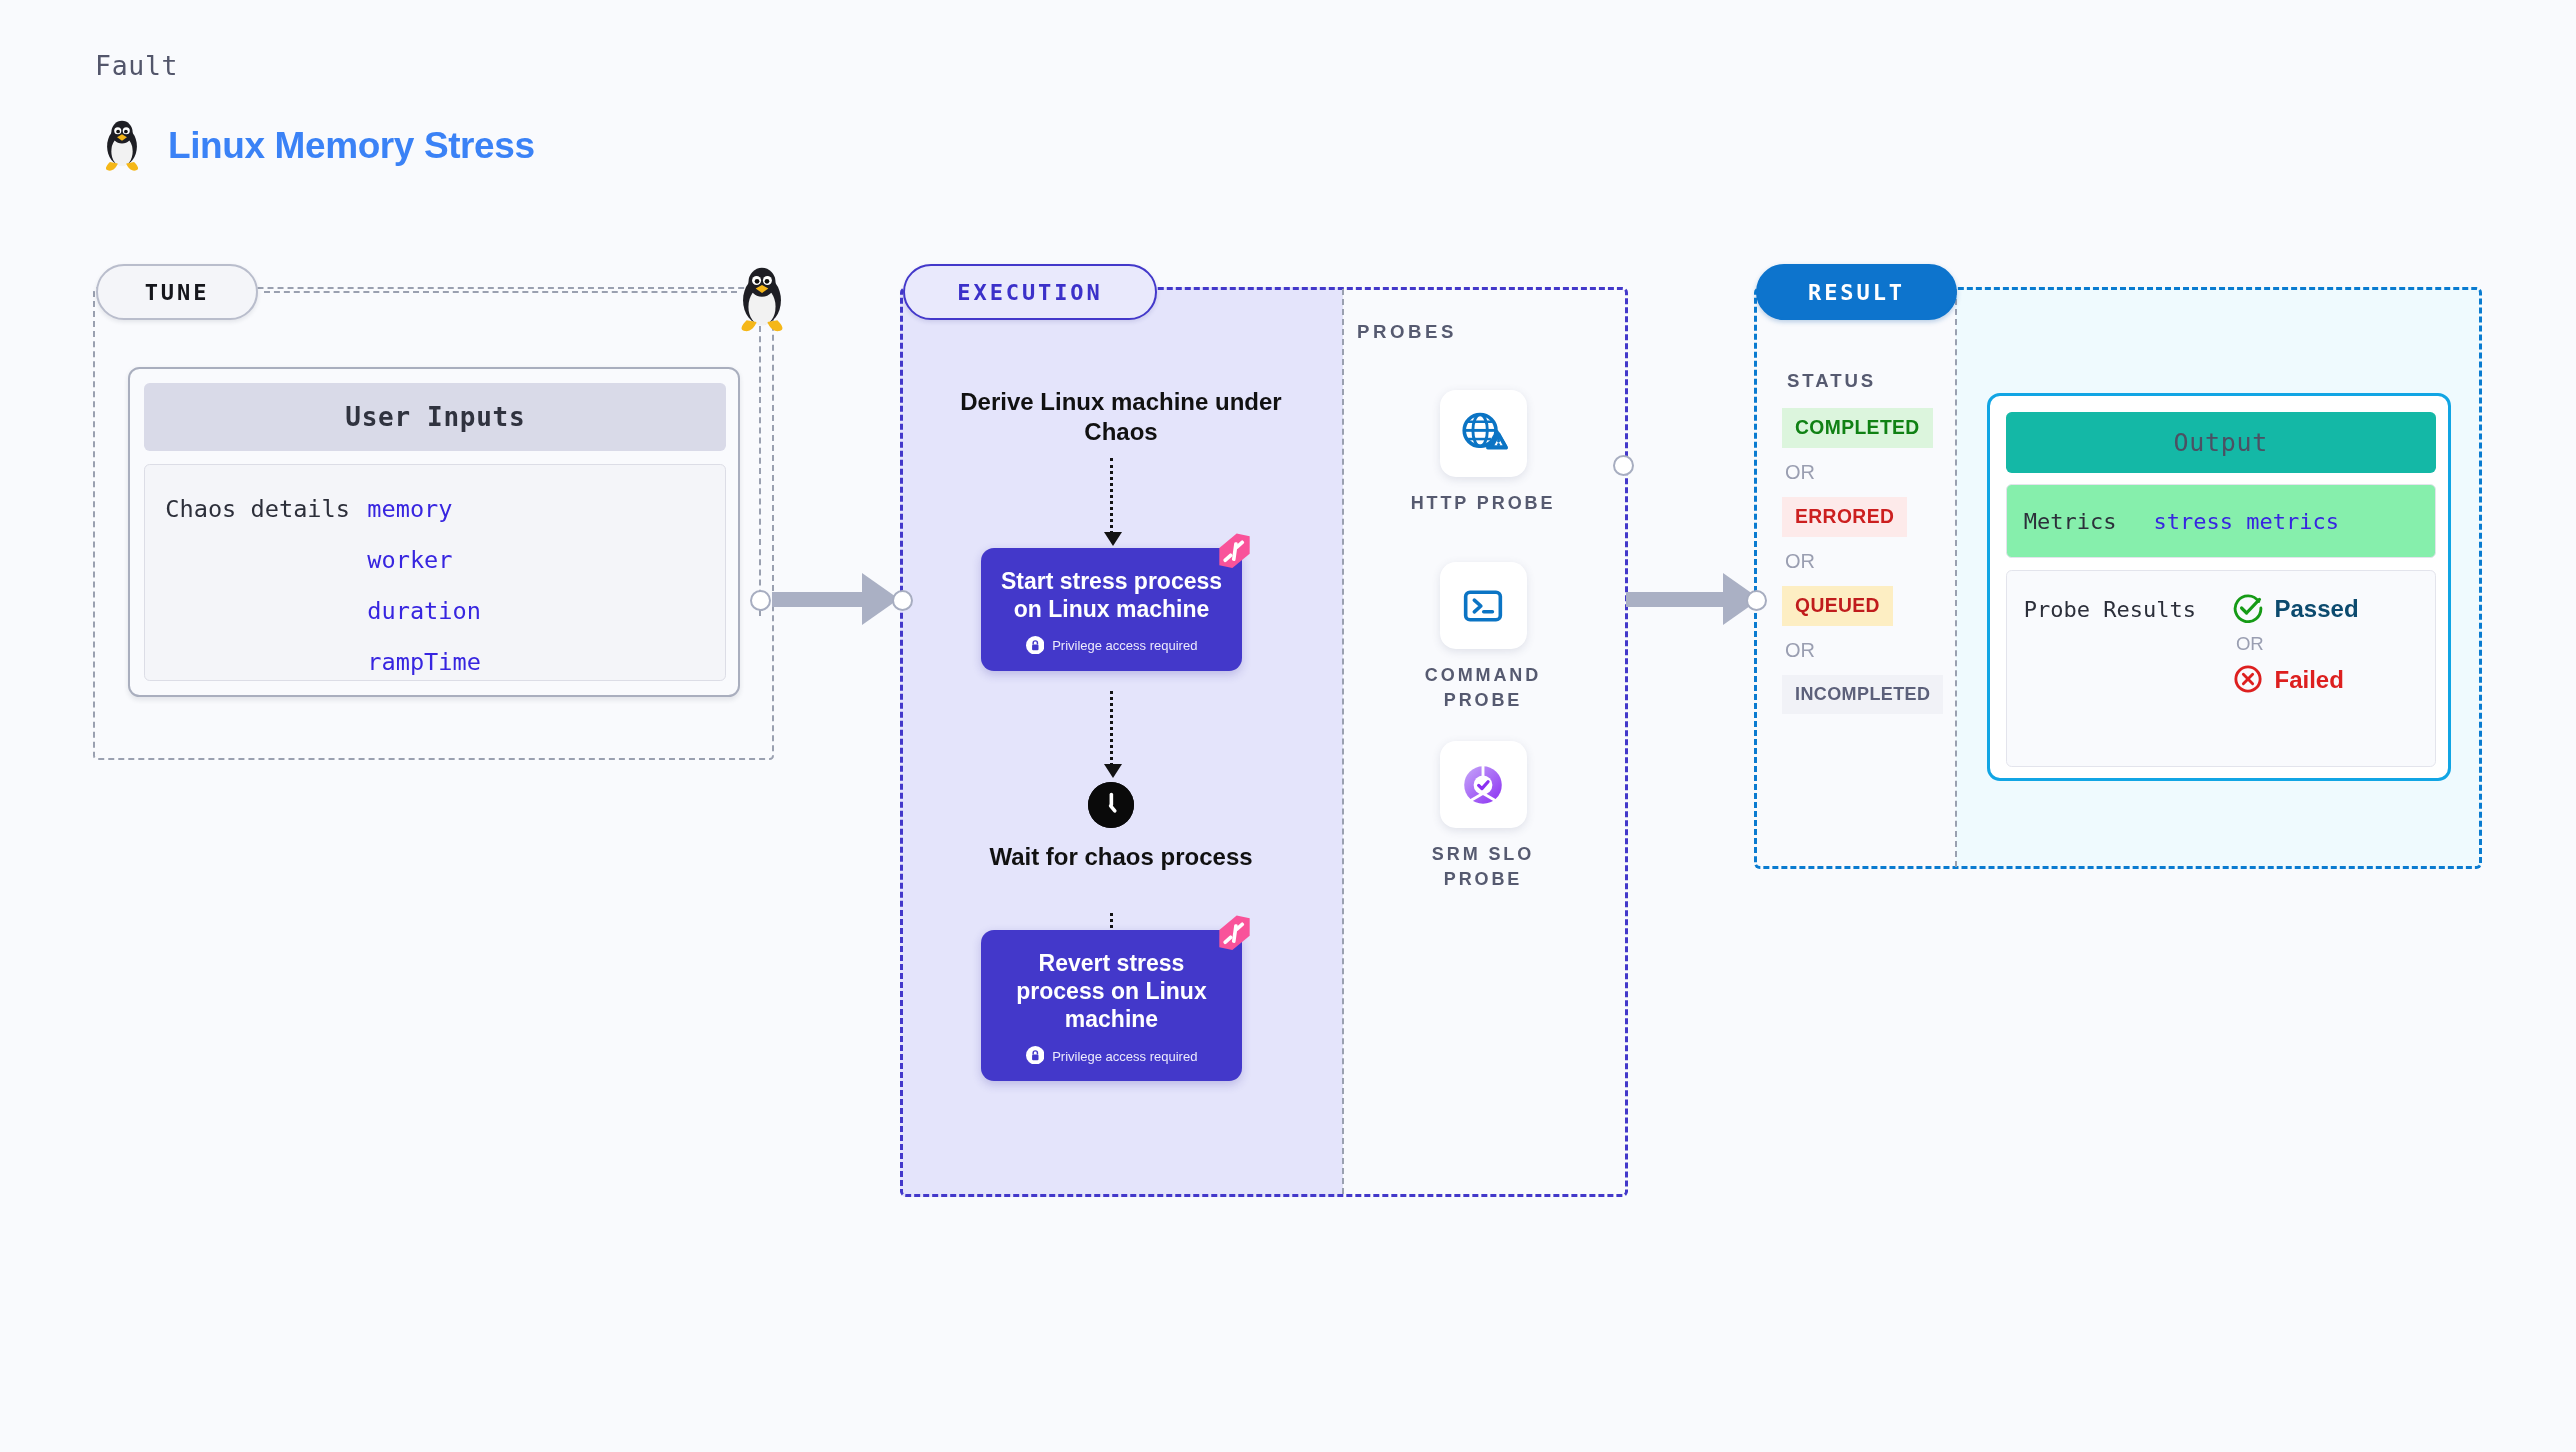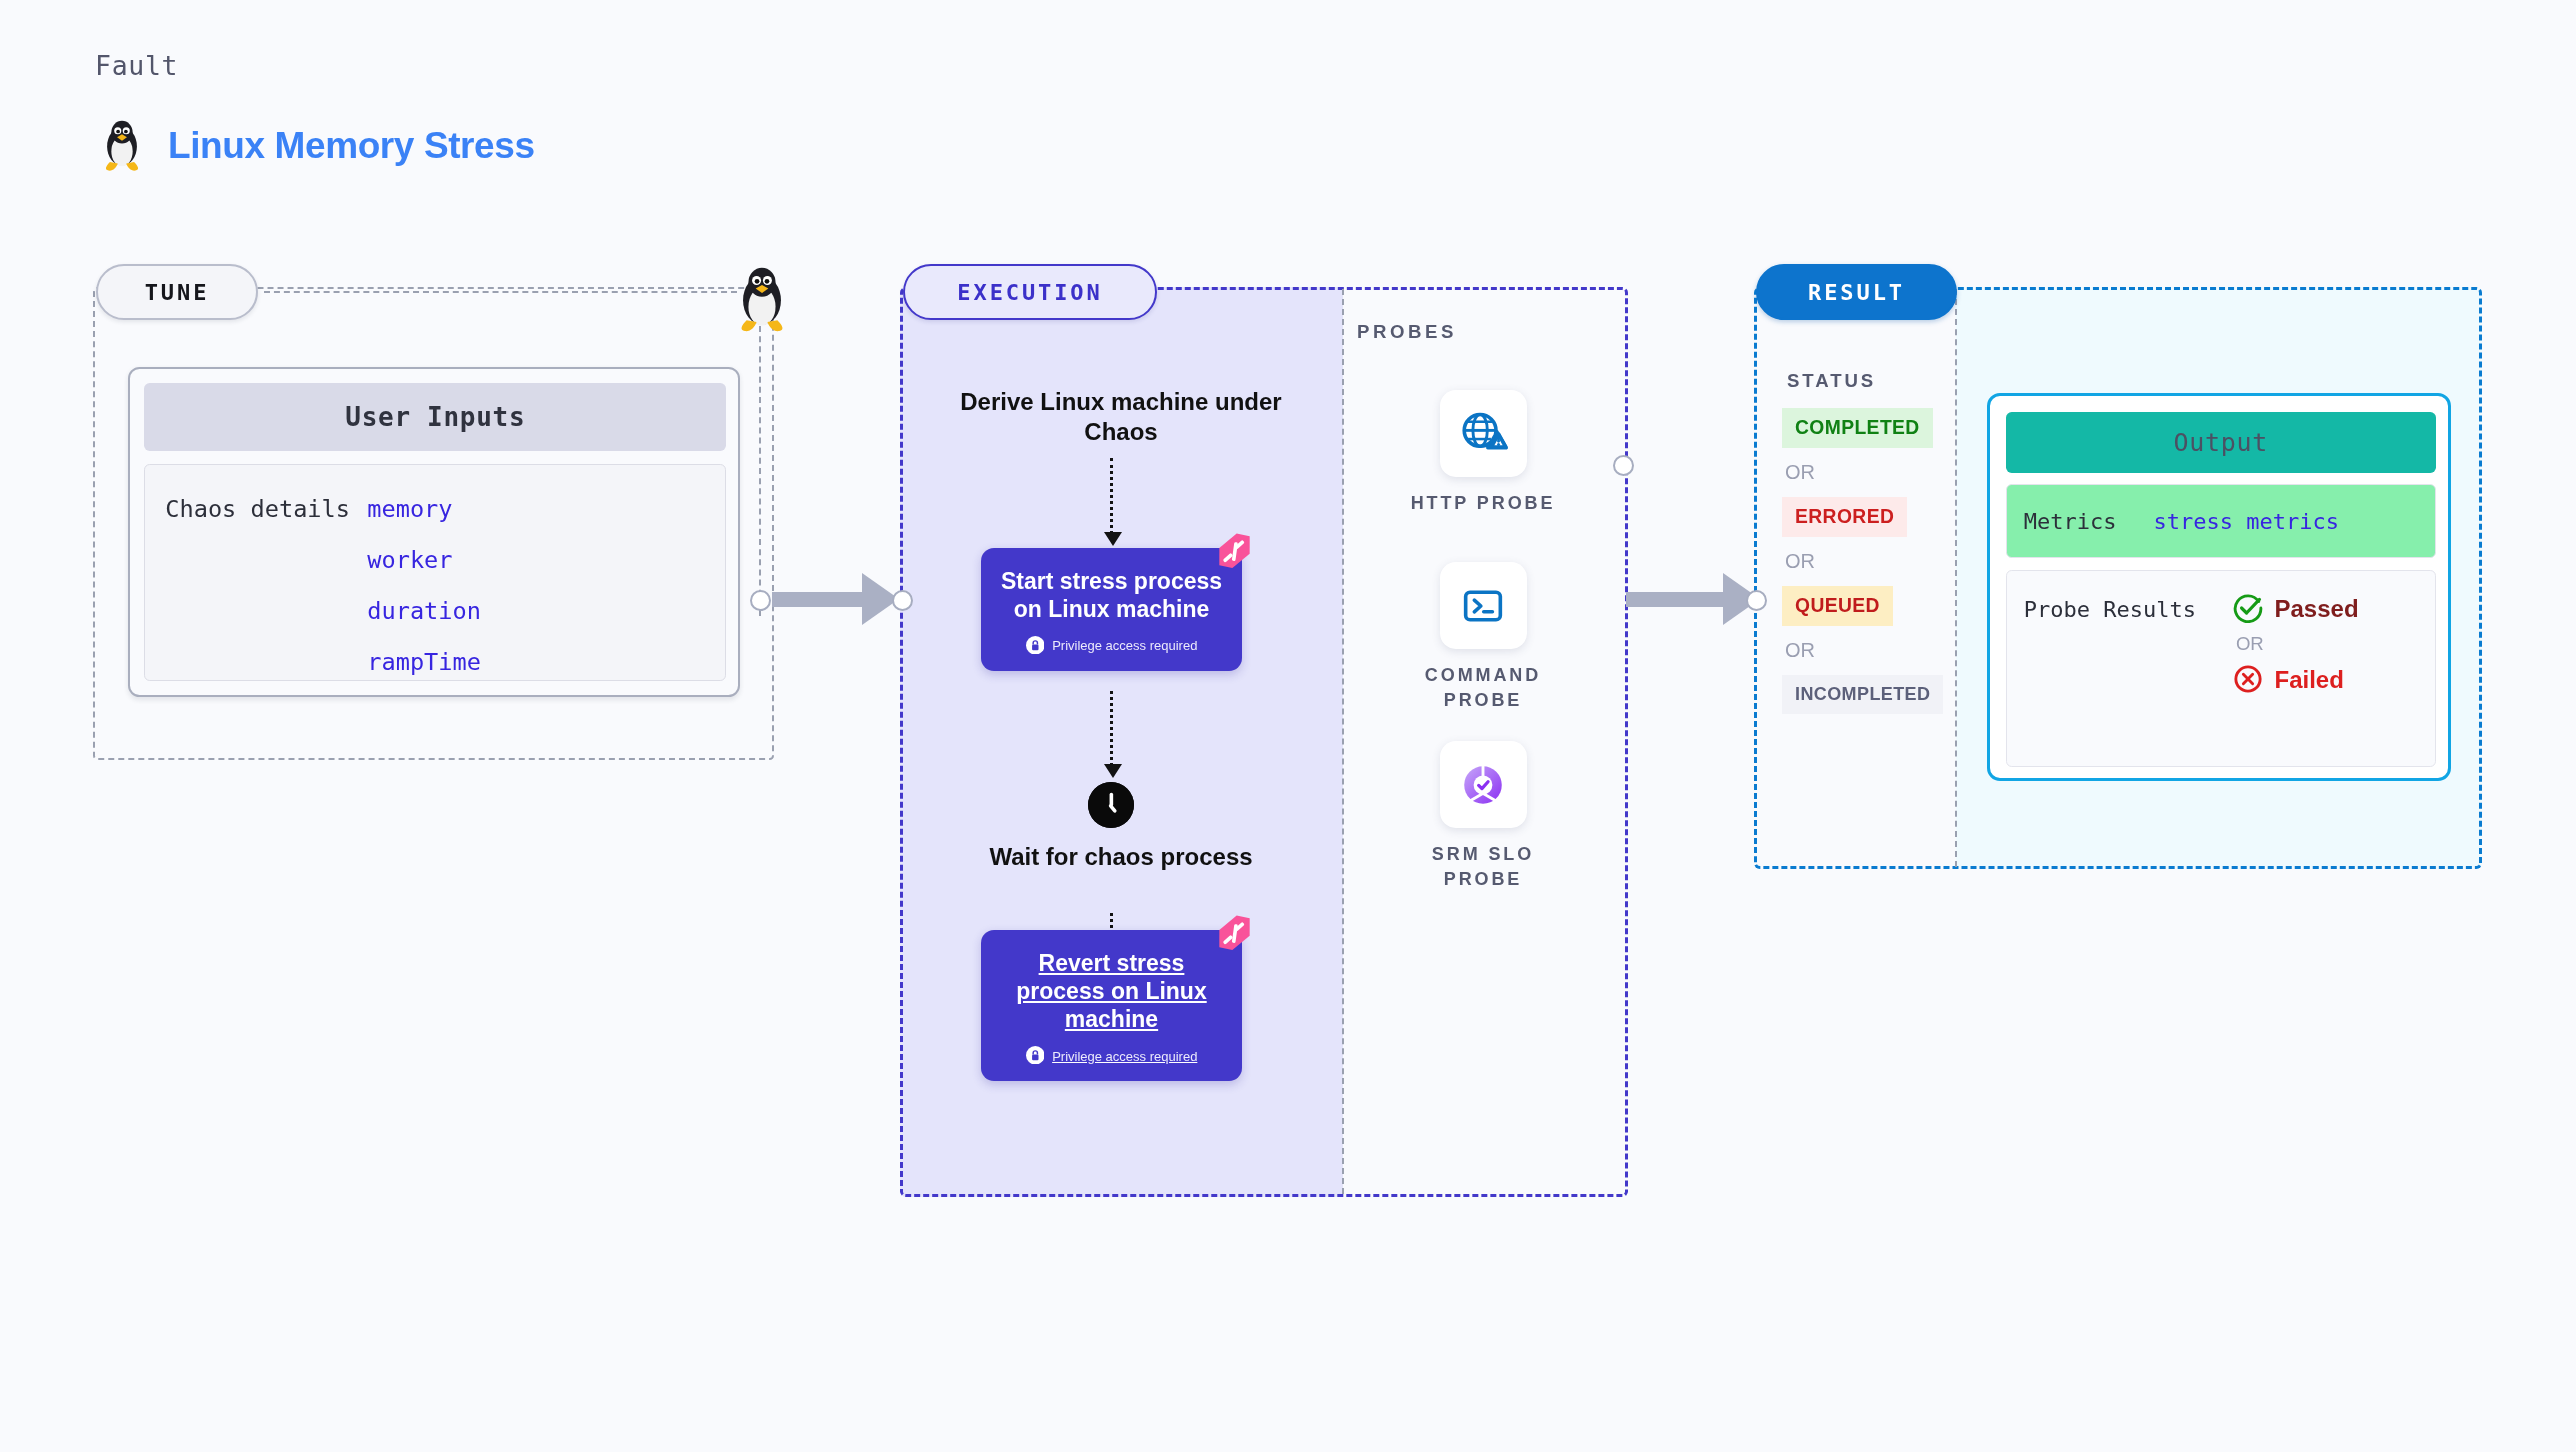--- a/index.html
+++ b/index.html
@@ -535,21 +535,21 @@
   <svg width="46" height="46" viewBox="0 0 64 64">
     <circle cx="32" cy="32" r="32" fill="#0a0a0a"></circle>
     <rect x="30" y="15" width="5" height="19" rx="2.5" fill="#ffffff"></rect>
     <rect x="32" y="30" width="5" height="14" rx="2.5" fill="#ffffff" transform="rotate(-40 34 37)"></rect>
   </svg>
 </div>
 <div style="position:absolute; left:949px; top:842px; width:344px; text-align:center; font-size:24px; font-weight:700; color:#111; line-height:1.25;">Wait for chaos process</div>
 
 <div class="dotted-arrow" style="left:1110px; top:913px; height:75px;"></div>
 
-<div class="purple-card" style="left:981px; top:930px;text-decoration:underline;">
+<div class="purple-card" style="left:981px; top:930px;">
   <div class="harness-badge">
     <svg width="39" height="39" viewBox="0 0 54 54">
       <path d="M6 22 L30 2 L48 6 L48 30 L24 50 L6 46 Z" fill="#f9539a"></path>
       <path d="M22 12 L40 9 L37 28 L19 31 Z" fill="#f9539a"></path>
       <rect x="25" y="14" width="5" height="26" rx="2" fill="#ffffff" transform="rotate(8 27 27)"></rect>
       <rect x="32" y="10" width="5" height="15" rx="2" fill="#ffffff" transform="rotate(48 34 17)"></rect>
       <rect x="16" y="28" width="5" height="15" rx="2" fill="#ffffff" transform="rotate(48 18 35)"></rect>
     </svg>
   </div>
   <div class="ctitle">Revert stress process on Linux machine</div>
@@ -651,21 +651,21 @@
   <div id="probe-results-row">
     <div class="plabel">Probe Results</div>
     <div id="probe-results-values">
       <div class="res-line">
         <span>
           <svg width="30" height="30" viewBox="0 0 42 42">
             <path d="M36 12 A18 18 0 1 0 39 21" fill="none" stroke="#169b16" stroke-width="4" stroke-linecap="round"></path>
             <path d="M12 21 L19 28 L37 9" fill="none" stroke="#169b16" stroke-width="4.5" stroke-linecap="round" stroke-linejoin="round"></path>
           </svg>
         </span>
-        <span class="res-text" style="color:#7f1d1d;">Passed</span>
+        <span class="res-text" style="color:#0c4a6e;">Passed</span>
       </div>
       <div class="res-or">OR</div>
       <div class="res-line">
         <span>
           <svg width="30" height="30" viewBox="0 0 42 42">
             <circle cx="21" cy="21" r="17" fill="none" stroke="#dd1f1f" stroke-width="4"></circle>
             <path d="M14.5 14.5 L27.5 27.5 M27.5 14.5 L14.5 27.5" stroke="#dd1f1f" stroke-width="4" stroke-linecap="round"></path>
           </svg>
         </span>
         <span class="res-text" style="color:#dd1f1f;">Failed</span>

